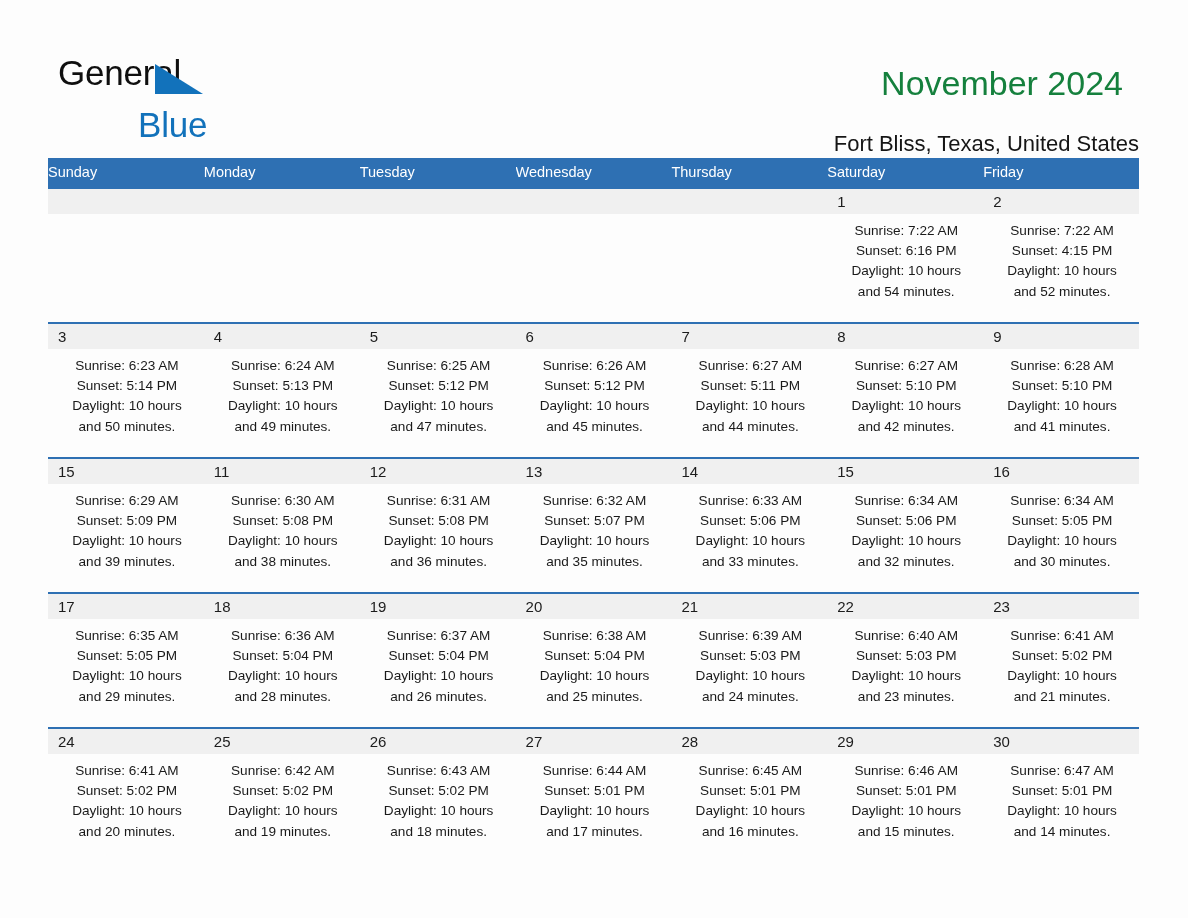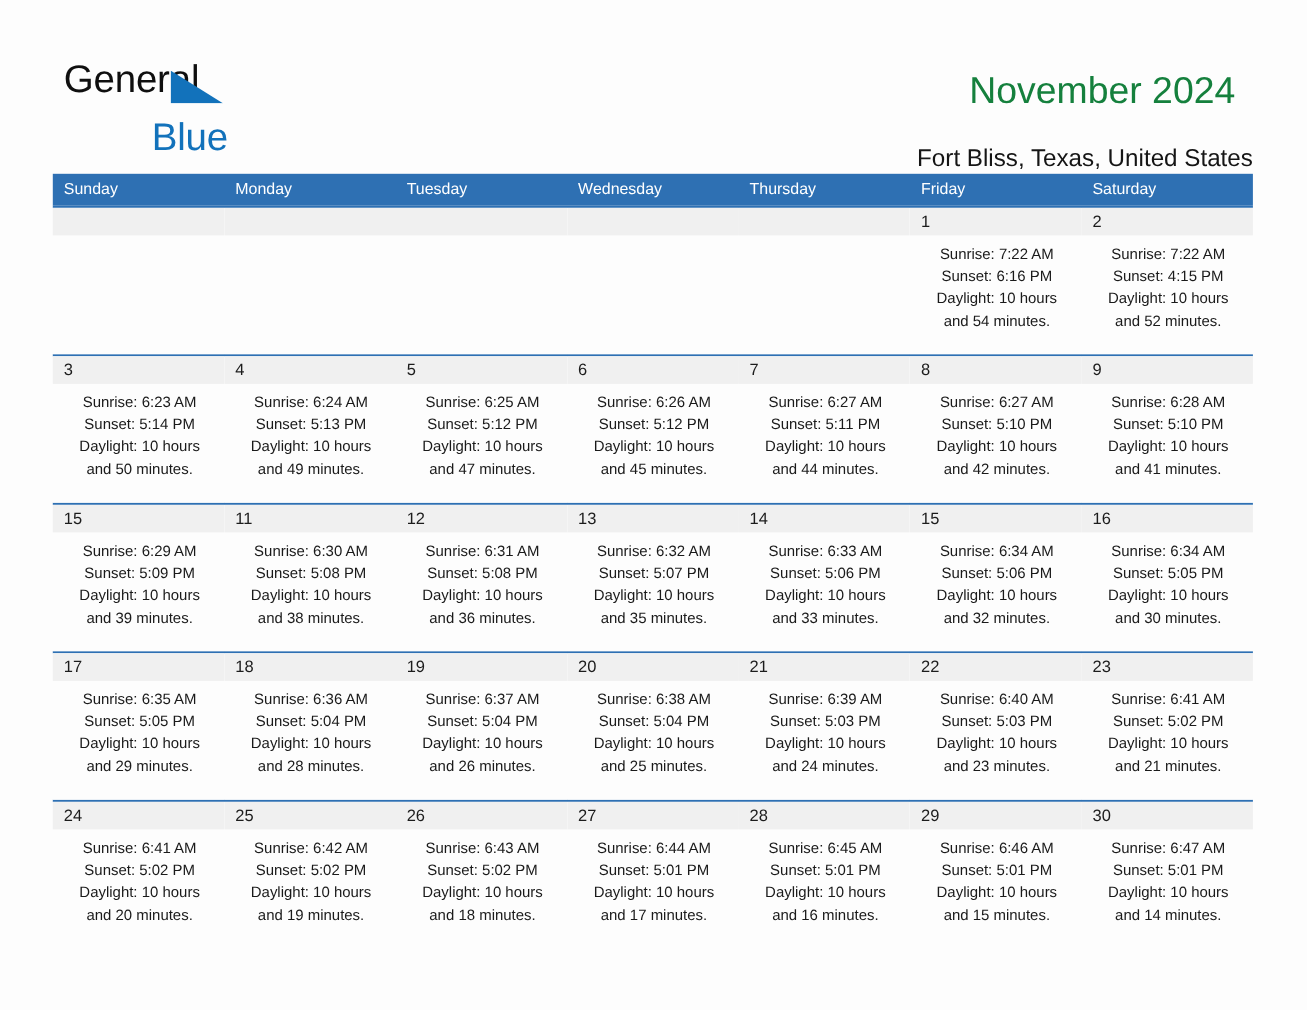--- a/index.html
+++ b/index.html
@@ -101,21 +101,20 @@
   .weekdays {
     display: grid;
     grid-template-columns: repeat(7, 1fr);
     background: #2e70b3;
     height: 29px;
   }
   .weekday {
     color: #ffffff;
     font-size: 14.5px;
     line-height: 29px;
-    padding-left: 10px;
     white-space: nowrap;
     overflow: hidden;
   }
   .week {
     display: grid;
     grid-template-columns: repeat(7, 1fr);
     border-top: 2px solid #2e70b3;
   }
   .week:first-of-type { border-top: none; }
   .day-cell {
@@ -163,22 +162,22 @@
   </div>
 
   <div class="calendar">
 
     <div class="weekdays">
       <div class="weekday">Sunday</div>
       <div class="weekday">Monday</div>
       <div class="weekday">Tuesday</div>
       <div class="weekday">Wednesday</div>
       <div class="weekday">Thursday</div>
+      <div class="weekday">Saturday</div>
       <div class="weekday">Friday</div>
-      <div class="weekday">Saturday</div>
     </div>
 
     <div class="week">
       <div class="day-cell">
           <div class="day-num-strip"></div>
           <div class="day-body">
             <div></div>
             <div></div>
             <div></div>
             <div></div>

